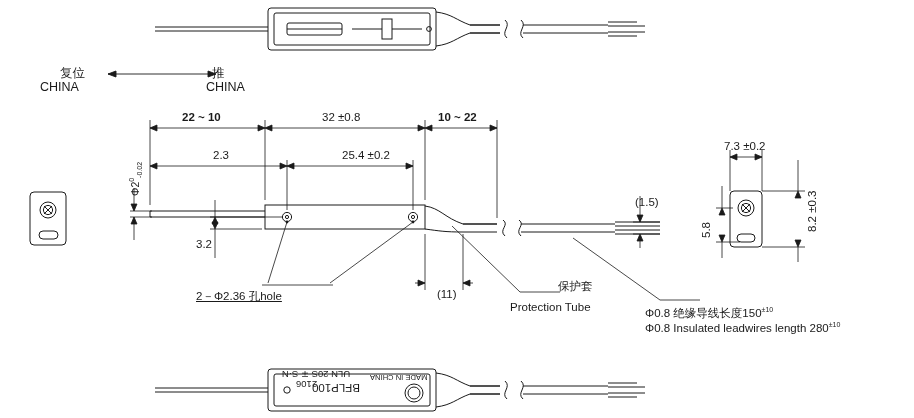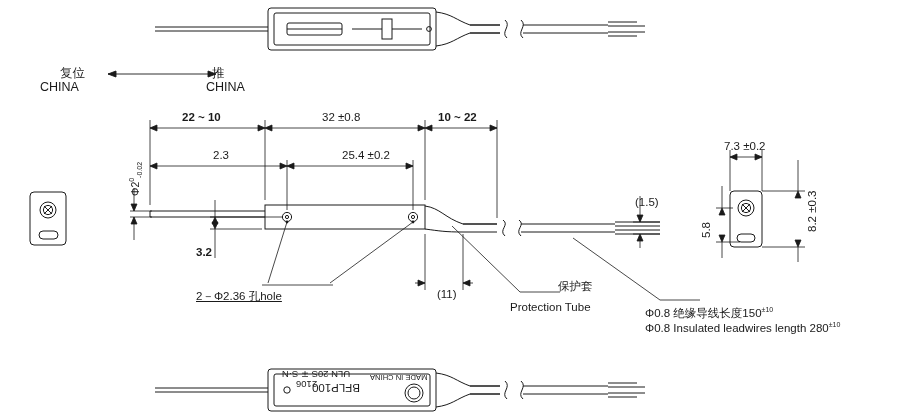--- a/index.html
+++ b/index.html
@@ -234,21 +234,21 @@
 <div class="lbl f11" style="left:322px;top:111px;">32 ±0.8</div>
 <div class="lbl f11" style="left:438px;top:111px;font-weight:bold;">10 ~ 22</div>
 
 <div class="lbl f11" style="left:213px;top:149px;">2.3</div>
 <div class="lbl f11" style="left:322px;top:149px;margin-left:20px;">25.4 ±0.2</div>
 
 <div class="lbl f10 rot90" style="left:128px;top:196px;">
   <span>Φ2</span><span class="sup">0</span><span class="sub">-0.02</span>
 </div>
 
-<div class="lbl f11" style="left:196px;top:246px;font-weight:bold;">3.2</div>
+<div class="lbl f11" style="left:196px;top:238px;">3.2</div>
 
 <div class="lbl f11" style="left:196px;top:290px;text-decoration:underline;">2－Φ2.36 孔hole</div>
 
 <div class="lbl f11" style="left:437px;top:288px;">(11)</div>
 
 <div class="lbl f11" style="left:558px;top:280px;">保护套</div>
 <div class="lbl f11" style="left:510px;top:301px;">Protection Tube</div>
 
 <div class="lbl f11" style="left:635px;top:196px;">(1.5)</div>
 

